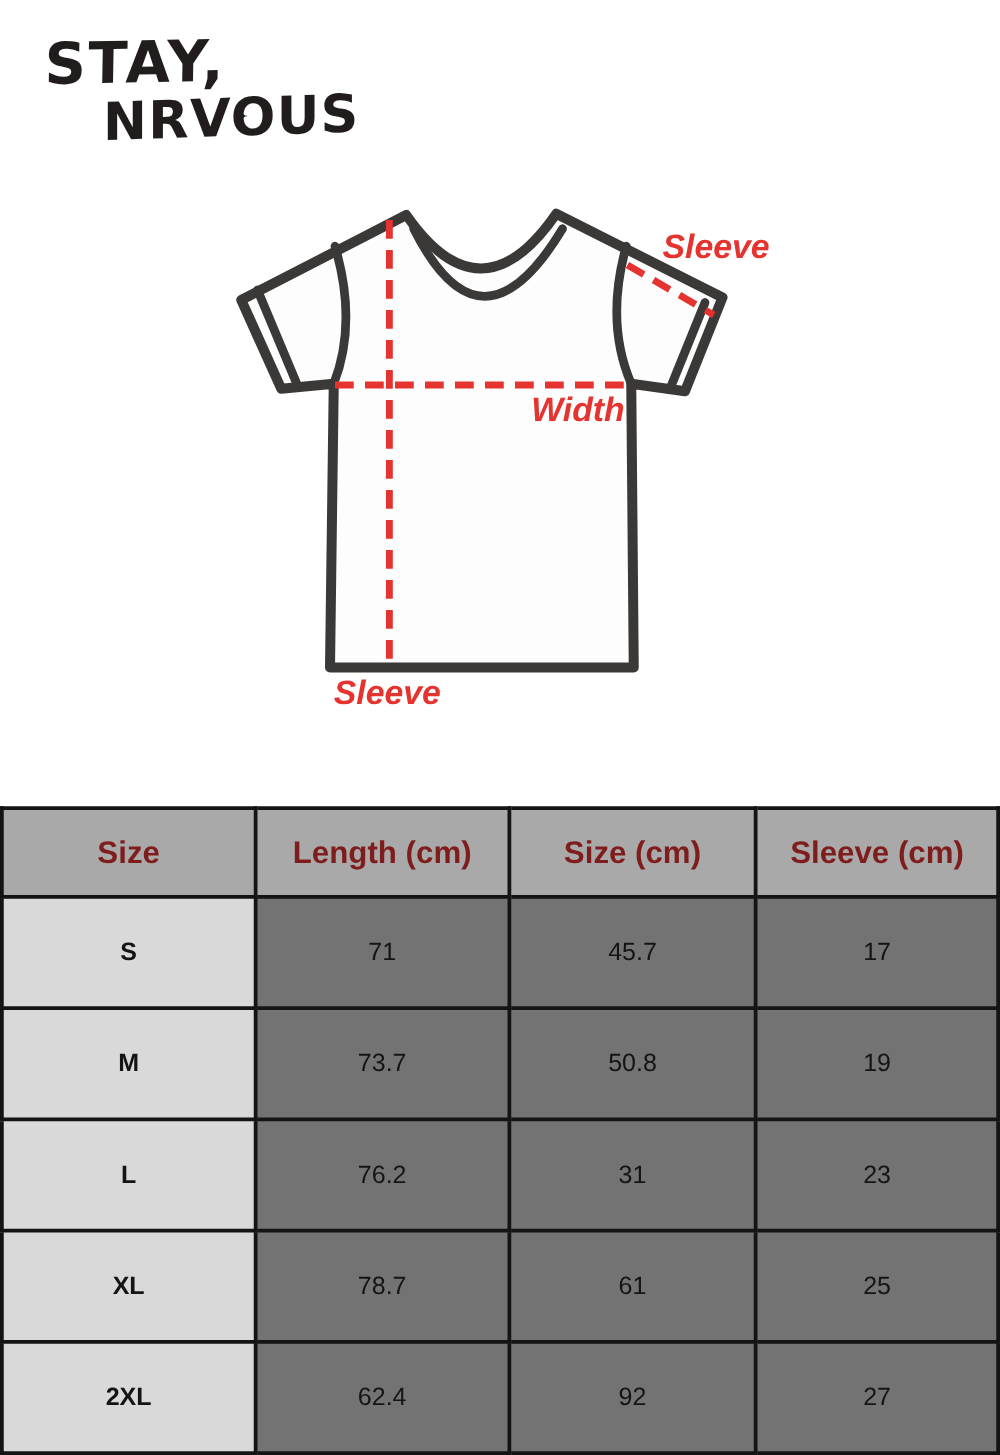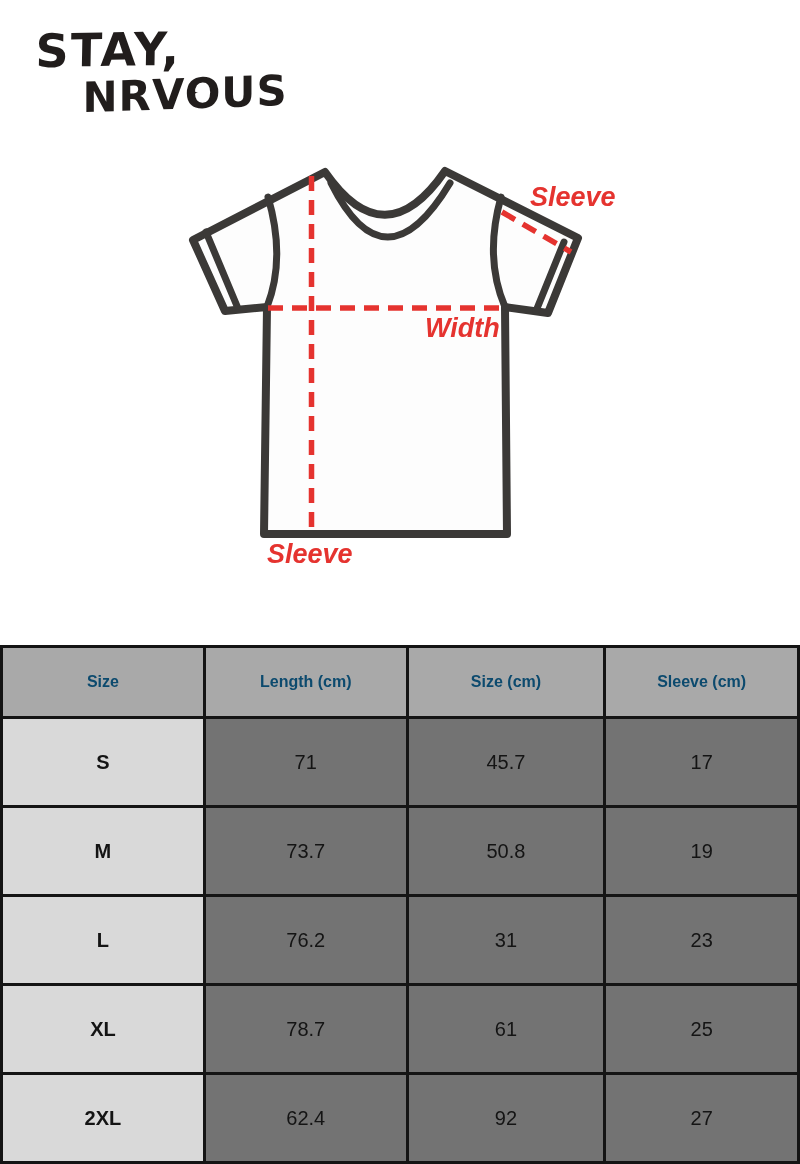--- a/index.html
+++ b/index.html
@@ -37,21 +37,21 @@
   .label-width  { left:425px; top:313px; }
   .label-length { left:267px; top:539px; }
 
   
   .size-table {
     position:absolute; left:0; top:645px; width:800px; height:519px;
     border-collapse:collapse; table-layout:fixed; text-align:center;
   }
   .size-table th, .size-table td { border:3px solid #141414; padding:0; vertical-align:middle; }
   .size-table thead th {
-    background:#a9a9a9; font-weight:700; font-size:16px; height:68px; color:#0c4a6e;
+    background:#a9a9a9; font-weight:700; font-size:25px; height:68px; color:#7f1d1d;
   }
   .size-table tbody td { background:#737373; font-size:20px; font-weight:400; color:#141414; }
   .size-table tbody td.size-cell { background:#d9d9d9; font-weight:700; }
 </style>
 </head>
 <body>
 
 <div class="page">
 
   <div class="logo">

